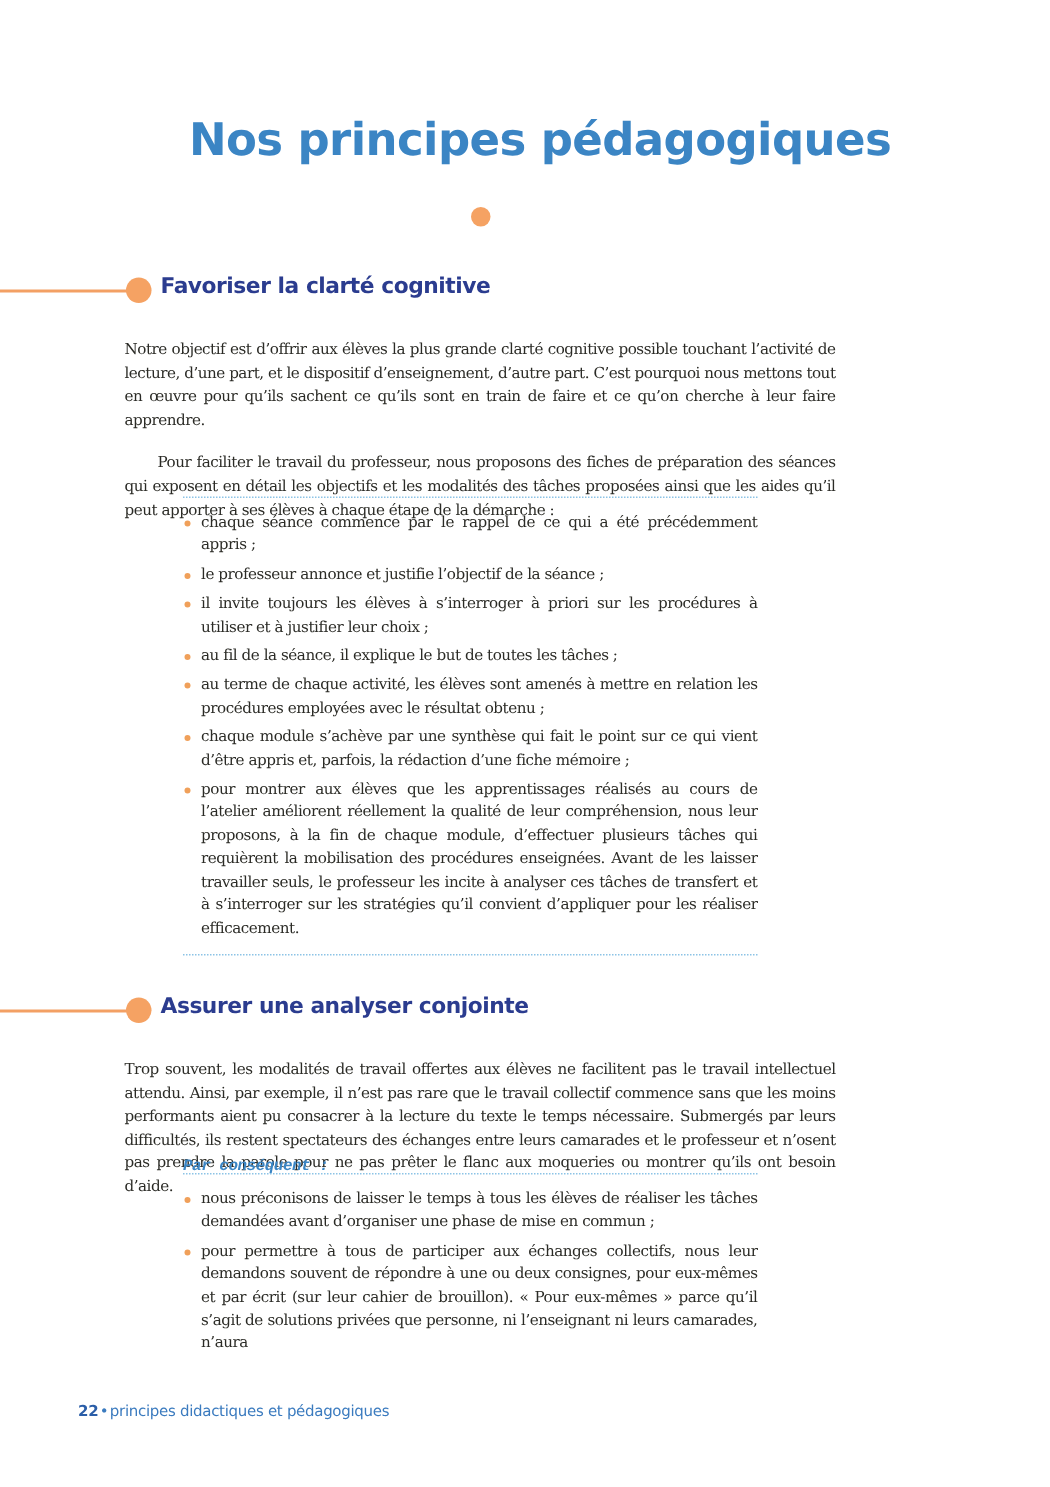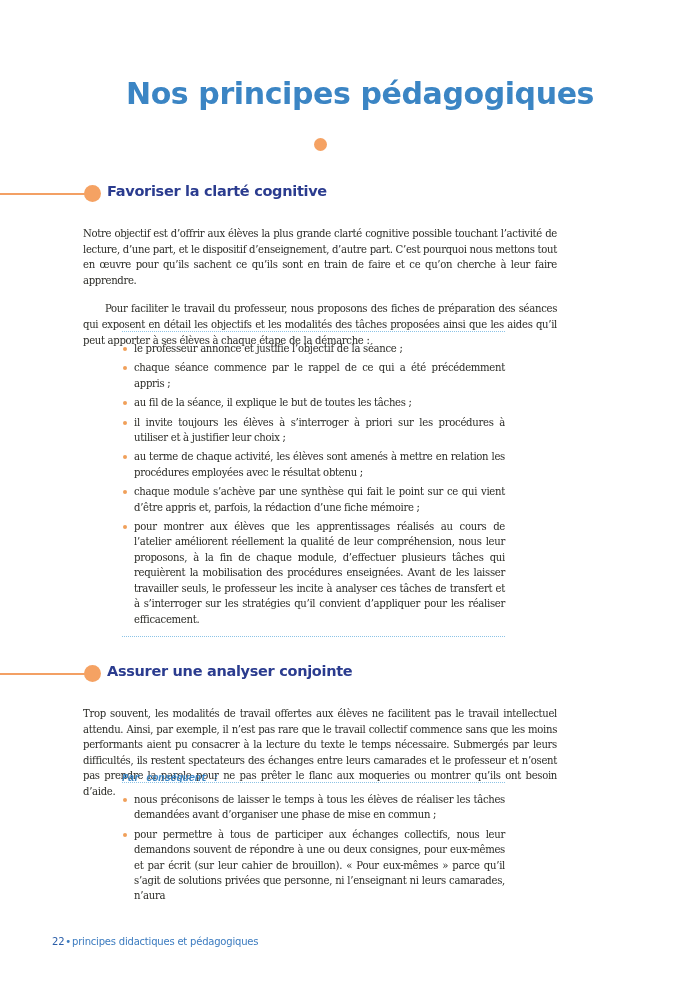--- a/index.html
+++ b/index.html
@@ -155,21 +155,21 @@
     position: absolute;
     left: 52px;
     top: 936px;
     font-family: "DejaVu Sans", sans-serif;
     font-size: 10px;
     letter-spacing: -0.2px;
     color: #3b7bbf;
     white-space: nowrap;
   }
   .footer .pagenum {
-    font-weight: normal;
+    font-weight: bold;
     color: #2b5ea8;
   }
   .footer .sep {
     color: #3b7bbf;
     padding: 0 1px;
   }
 </style>
 </head>
 <body>
 
@@ -185,33 +185,33 @@
   </div>
 
   <div class="body-block" style="top:206px;">
     <p>Notre objectif est d’offrir aux élèves la plus grande clarté cognitive possible touchant l’activité de lecture, d’une part, et le dispositif d’enseignement, d’autre part. C’est pourquoi nous mettons tout en œuvre pour qu’ils sachent ce qu’ils sont en train de faire et ce qu’on cherche à leur faire apprendre.</p>
     <p class="indent">Pour faciliter le travail du professeur, nous proposons des fiches de préparation des séances qui exposent en détail les objectifs et les modalités des tâches proposées ainsi que les aides qu’il peut apporter à ses élèves à chaque étape de la démarche :</p>
   </div>
 
   <div class="dotted-list" style="top:331px;">
     <div class="dl-item">
       <span class="dl-bullet"></span>
+      <span>chaque séance commence par le rappel de ce qui a été précédemment appris ;</span>
+    </div>
+    <div class="dl-item">
+      <span class="dl-bullet"></span>
       <span>le professeur annonce et justifie l’objectif de la séance ;</span>
     </div>
     <div class="dl-item">
       <span class="dl-bullet"></span>
-      <span>chaque séance commence par le rappel de ce qui a été précédemment appris ;</span>
+      <span>il invite toujours les élèves à s’interroger à priori sur les procédures à utiliser et à justifier leur choix ;</span>
     </div>
     <div class="dl-item">
       <span class="dl-bullet"></span>
       <span>au fil de la séance, il explique le but de toutes les tâches ;</span>
-    </div>
-    <div class="dl-item">
-      <span class="dl-bullet"></span>
-      <span>il invite toujours les élèves à s’interroger à priori sur les procédures à utiliser et à justifier leur choix ;</span>
     </div>
     <div class="dl-item">
       <span class="dl-bullet"></span>
       <span>au terme de chaque activité, les élèves sont amenés à mettre en relation les procédures employées avec le résultat obtenu ;</span>
     </div>
     <div class="dl-item">
       <span class="dl-bullet"></span>
       <span>chaque module s’achève par une synthèse qui fait le point sur ce qui vient d’être appris et, parfois, la rédaction d’une fiche mémoire ;</span>
     </div>
     <div class="dl-item">

